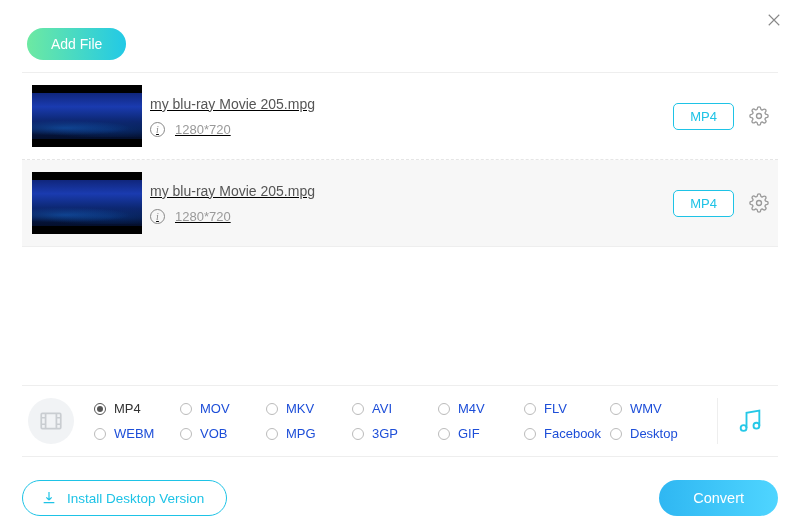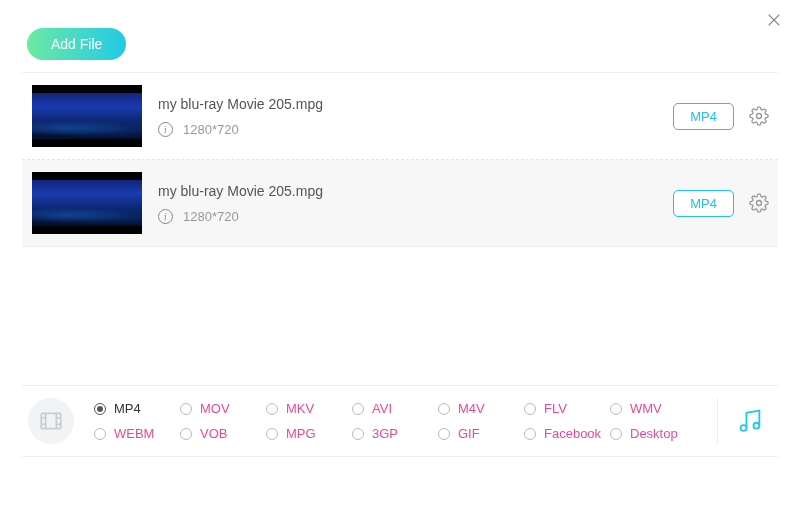--- a/index.html
+++ b/index.html
@@ -66,22 +66,23 @@
   .thumb::before {
     content:"";
     position:absolute;
     bottom:10px;left:0;right:0;height:18px;
     background: radial-gradient(ellipse at 30% 50%, rgba(20,90,180,0.6) 0%, transparent 60%),
                 radial-gradient(ellipse at 70% 60%, rgba(10,60,140,0.5) 0%, transparent 60%);
   }
   .thumb .bar { position:absolute;left:0;right:0;height:8px;background:#000; }
   .thumb .bar.top{top:0}.thumb .bar.bot{bottom:0}
   .file-meta {
-    margin-left: 16px;
+    margin-left: 8px;
     flex: 1;
+    text-decoration: underline;
   }
   .file-name {
     font-size: 14px;
     color: #555;
     margin-bottom: 10px;
   }
   .file-sub {
     display: flex;
     align-items: center;
     gap: 10px;
@@ -138,21 +139,21 @@
   .video-icon-circle svg{width:26px;height:26px}
   .formats-grid {
     margin-left: 20px;
     display: grid;
     grid-template-columns: repeat(7, 86px);
     row-gap: 10px;
     flex:1;
   }
   .fmt-item {
     display: flex; align-items: center;
-    font-size: 13px; color: #ec4899;
+    font-size: 13px; color: #1d4ed8;
     cursor: pointer;
   }
   .fmt-radio {
     width: 12px; height: 12px;
     border: 1.5px solid #bbb;
     border-radius: 50%;
     margin-right: 8px;
     display:inline-flex;align-items:center;justify-content:center;
     flex-shrink:0;
   }
@@ -315,13 +316,20 @@
   <div class="music-icon">
     <svg viewBox="0 0 24 24" fill="none" stroke="currentColor" stroke-width="1.6">
         <path d="M9 18V5l11-2v13"></path>
         <circle cx="6.5" cy="18" r="2.5"></circle>
         <circle cx="17.5" cy="16" r="2.5"></circle>
       </svg>
   </div>
 </div>
 
 <div class="bottom-bar">
+  <button class="install-btn">
+    <svg viewBox="0 0 24 24" fill="none" stroke="currentColor" stroke-width="1.8">
+        <path d="M12 3v12m0 0l-4-4m4 4l4-4M4 19h16"></path>
+      </svg>
+    <span>Install Desktop Version</span>
+  </button>
+  <button class="convert-btn">Convert</button>
 </div>
 
 </body></html>

